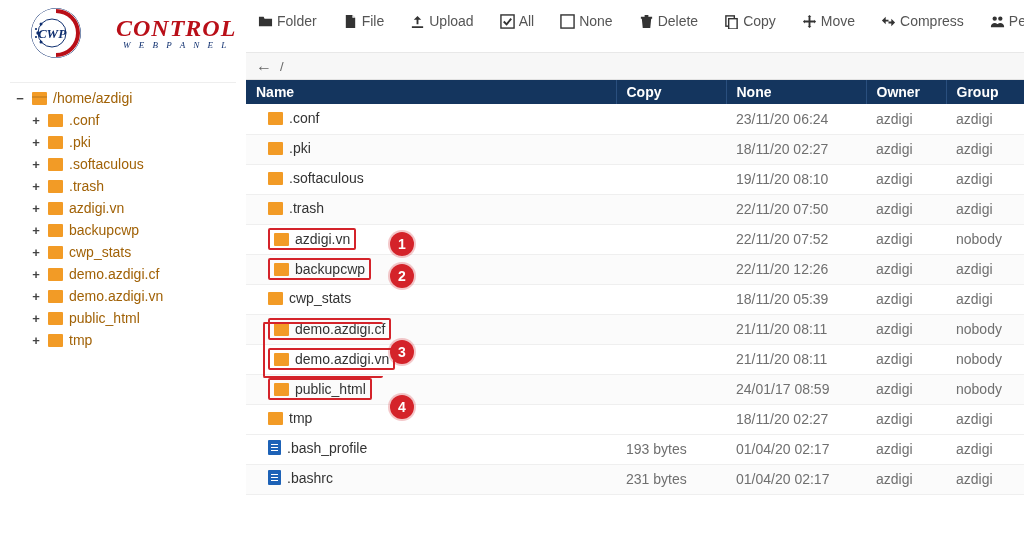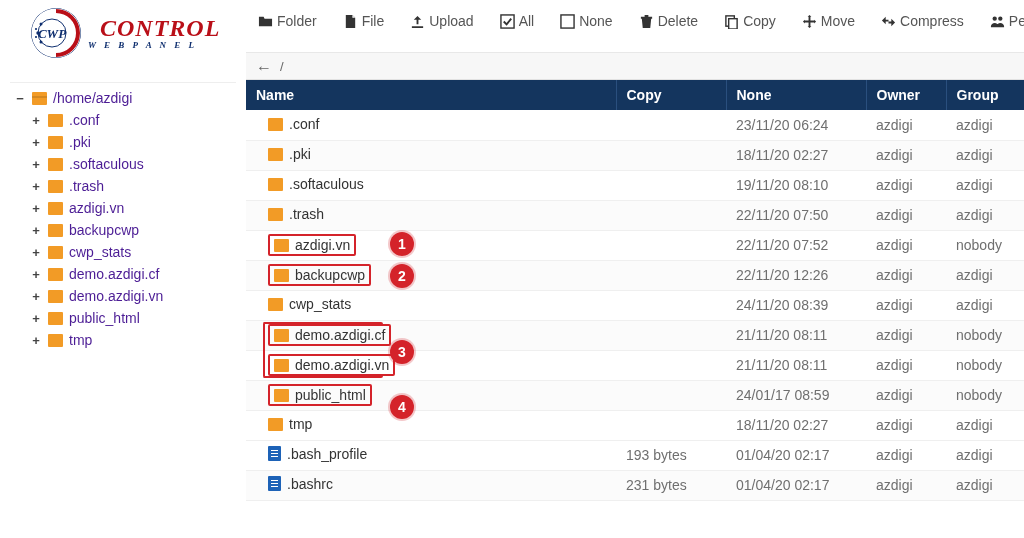--- a/index.html
+++ b/index.html
@@ -1,49 +1,49 @@
 <!DOCTYPE html>
 <html><head>
 <meta charset="utf-8">
 <style>
   * { box-sizing: border-box; }
   html, body { margin: 0; padding: 0; font-family: Arial, Helvetica, sans-serif; font-size: 14px; color: #333; background: #fff; }
   .app { width: 1024px; height: 538px; position: relative; overflow: hidden; }
 
   
-  .logo { position: absolute; left: 30px; top: 8px; width: 200px; height: 50px; display: flex; align-items: center; }
+  .logo { position: absolute; left: 30px; top: 8px; width: 200px; height: 50px; display: flex; align-items: center; gap: 28px; }
   .logo-mark { width: 52px; height: 52px; flex: 0 0 52px; display: flex; align-items: center; justify-content: center; }
   .logo-mark svg { width: 52px; height: 52px; }
   .logo-text { margin-left: 6px; line-height: 0.95; }
-  .logo-control { font-family: Georgia, 'Times New Roman', serif; font-style: italic; font-weight: 800; font-size: 24px; color: #b90f18; letter-spacing: 1px; margin-left: 12px; }
-  .logo-web { font-family: Georgia, serif; font-style: italic; font-weight: 700; font-size: 9px; color: #0f2f6f; margin-top: 1px; letter-spacing: 3px; text-align: left; }
+  .logo-control { font-family: Georgia, 'Times New Roman', serif; font-style: italic; font-weight: 800; font-size: 24px; color: #b90f18; letter-spacing: 1px; }
+  .logo-web { font-family: Georgia, serif; font-style: italic; font-weight: 400; font-size: 9px; color: #0f2f6f; margin-top: 1px; letter-spacing: 3px; text-align: center; }
 
   
   .toolbar { position: absolute; left: 246px; right: 0; top: 0; height: 36px; padding: 6px 6px 0 6px; display: flex; align-items: center; gap: 14px; }
   .tbtn { display: inline-flex; align-items: center; height: 26px; padding: 0 6px; color: #555; font-size: 14px; gap: 4px; cursor: pointer; border-radius: 3px; }
   .ticon { width: 15px; height: 15px; display: inline-flex; }
 
   
   .crumb { position: absolute; left: 246px; right: 0; top: 52px; height: 28px; background: #f7f7f7; border-top: 1px solid #e8e8e8; border-bottom: 1px solid #e2e2e2; display: flex; align-items: center; padding: 0 10px; color: #666; font-size: 13px; }
   .back-arrow { font-weight: bold; font-size: 16px; margin-right: 8px; cursor: pointer; }
 
   
   .tree { position: absolute; left: 10px; top: 82px; width: 226px; border-top: 1px solid #eee; padding-top: 4px; color: #333; }
   .tree ul { list-style: none; margin: 0; padding: 0; }
   .tree li { display: flex; align-items: center; height: 22px; padding: 0 4px; }
   .tree .nested { padding-left: 16px; }
   .tog { width: 12px; font-weight: bold; color: #444; cursor: pointer; text-align: center; font-size: 13px; }
   .ticon-folder { width: 15px; height: 13px; display: inline-block; background: #f29b26; border-radius: 1px; margin: 0 6px; position: relative; }
   .ticon-folder.open::before { content: ""; position: absolute; left: 0; right: 0; top: 4px; height: 2px; background: rgba(0,0,0,0.12); }
-  .tree a { color: #4c1d95; text-decoration: none; cursor: pointer; }
+  .tree a { color: #a16207; text-decoration: none; cursor: pointer; }
 
   
   .table-wrap { position: absolute; left: 246px; right: 0; top: 80px; bottom: 0; overflow: hidden; }
   table.ft { border-collapse: collapse; width: 100%; table-layout: fixed; }
-  thead th { background: #14355e; color: #fff; font-weight: bold; text-align: left; height: 30px; padding: 0 10px; border-right: 1px solid #2a4f7e; font-size: 14px; }
+  thead th { background: #14355e; color: #fff; font-weight: bold; text-align: left; height: 24px; padding: 0 10px; border-right: 1px solid #2a4f7e; font-size: 14px; }
   thead th:last-child { border-right: none; margin-left: 10px; }
   tbody td { height: 30px; padding: 0 10px; border-bottom: 1px solid #efefef; color: #6f6f6f; font-size: 14px; white-space: nowrap; overflow: hidden; }
   tbody tr.alt td { background: #fbfbfb; }
   .name-cell { padding-left: 22px !important; }
   .name-cell .inner { display: inline-flex; align-items: center; gap: 6px; }
   .row-folder { width: 15px; height: 13px; background: #f29b26; border-radius: 1px; flex: 0 0 15px; }
   .row-file { width: 13px; height: 15px; background: #1d62b7; border-radius: 1px; flex: 0 0 13px; position: relative; }
   .row-file::before { content: ""; position: absolute; left: 3px; right: 3px; top: 4px; height: 1px; background: #fff; box-shadow: 0 3px 0 #fff, 0 6px 0 #fff; }
   .name-link { color: #333; text-decoration: none; cursor: pointer; }
 
@@ -335,21 +335,21 @@
             <td>22/11/20 12:26</td>
             <td>azdigi</td>
             <td>azdigi</td>
           </tr>
           <tr>
             <td class="name-cell"><span class="inner">
                 <span class="row-folder"></span>
                 <a class="name-link">cwp_stats</a>
               </span></td>
             <td></td>
-            <td>24/11/20 08:39</td>
+            <td>18/11/20 05:39</td>
             <td>azdigi</td>
             <td>azdigi</td>
           </tr>
           <tr class="alt">
             <td class="name-cell"><span class="inner hl">
                 <span class="row-folder"></span>
                 <a class="name-link">demo.azdigi.cf</a>
               </span></td>
             <td></td>
             <td>21/11/20 08:11</td>

